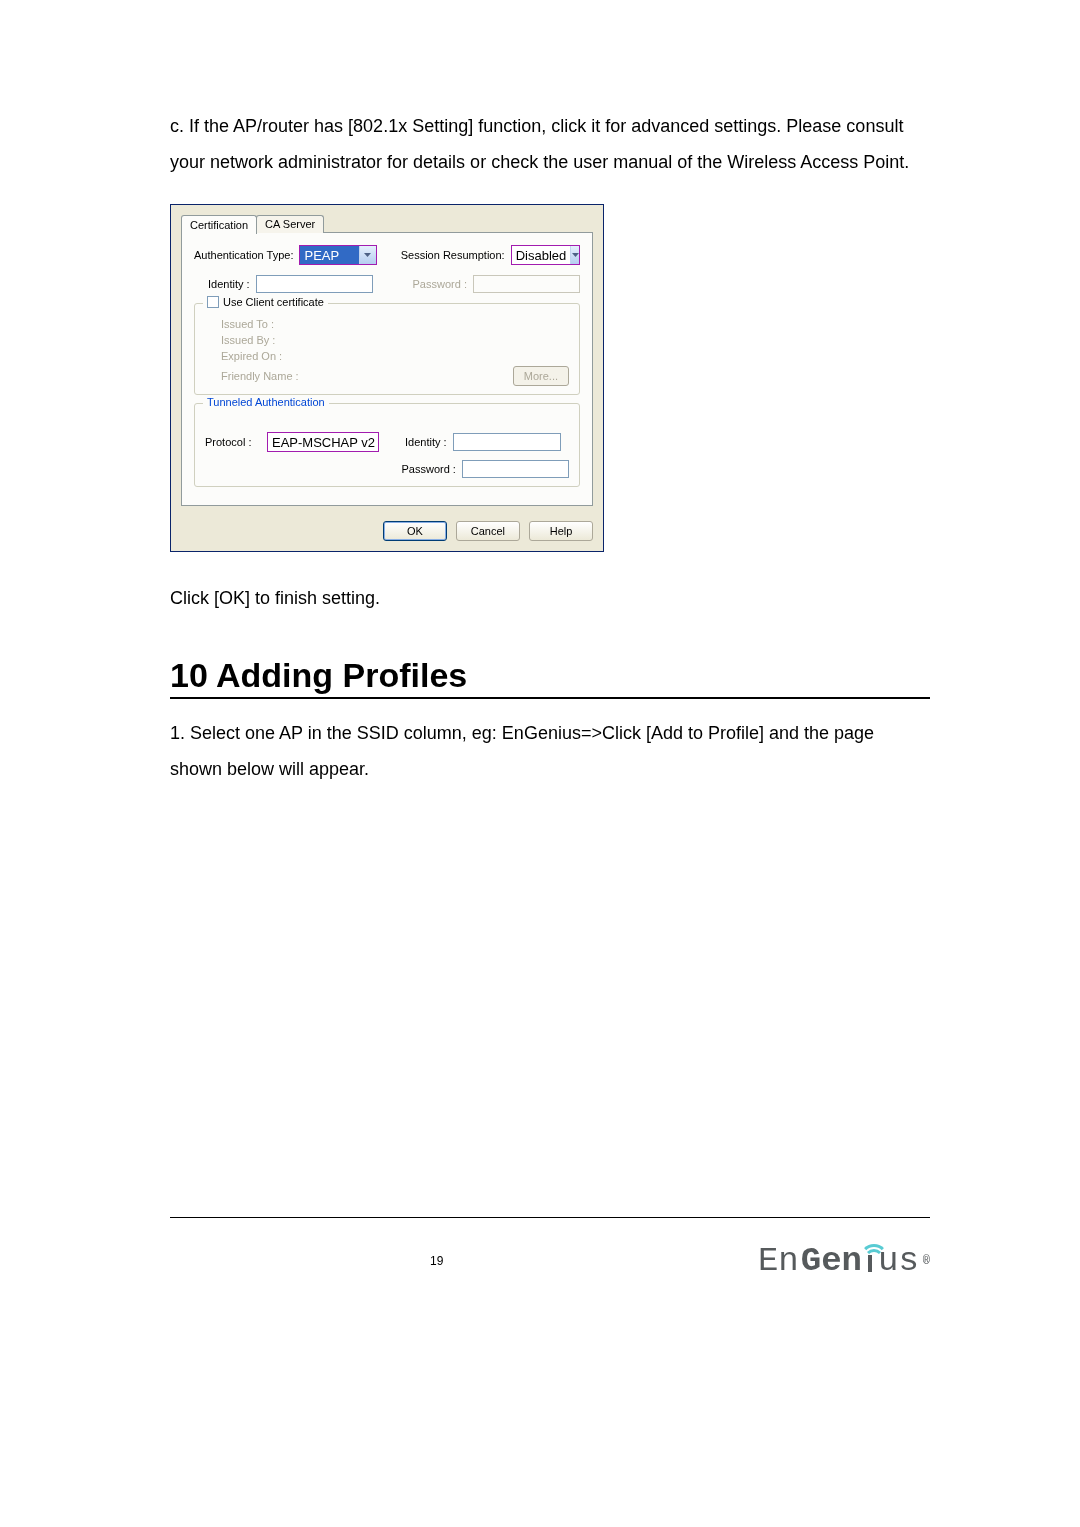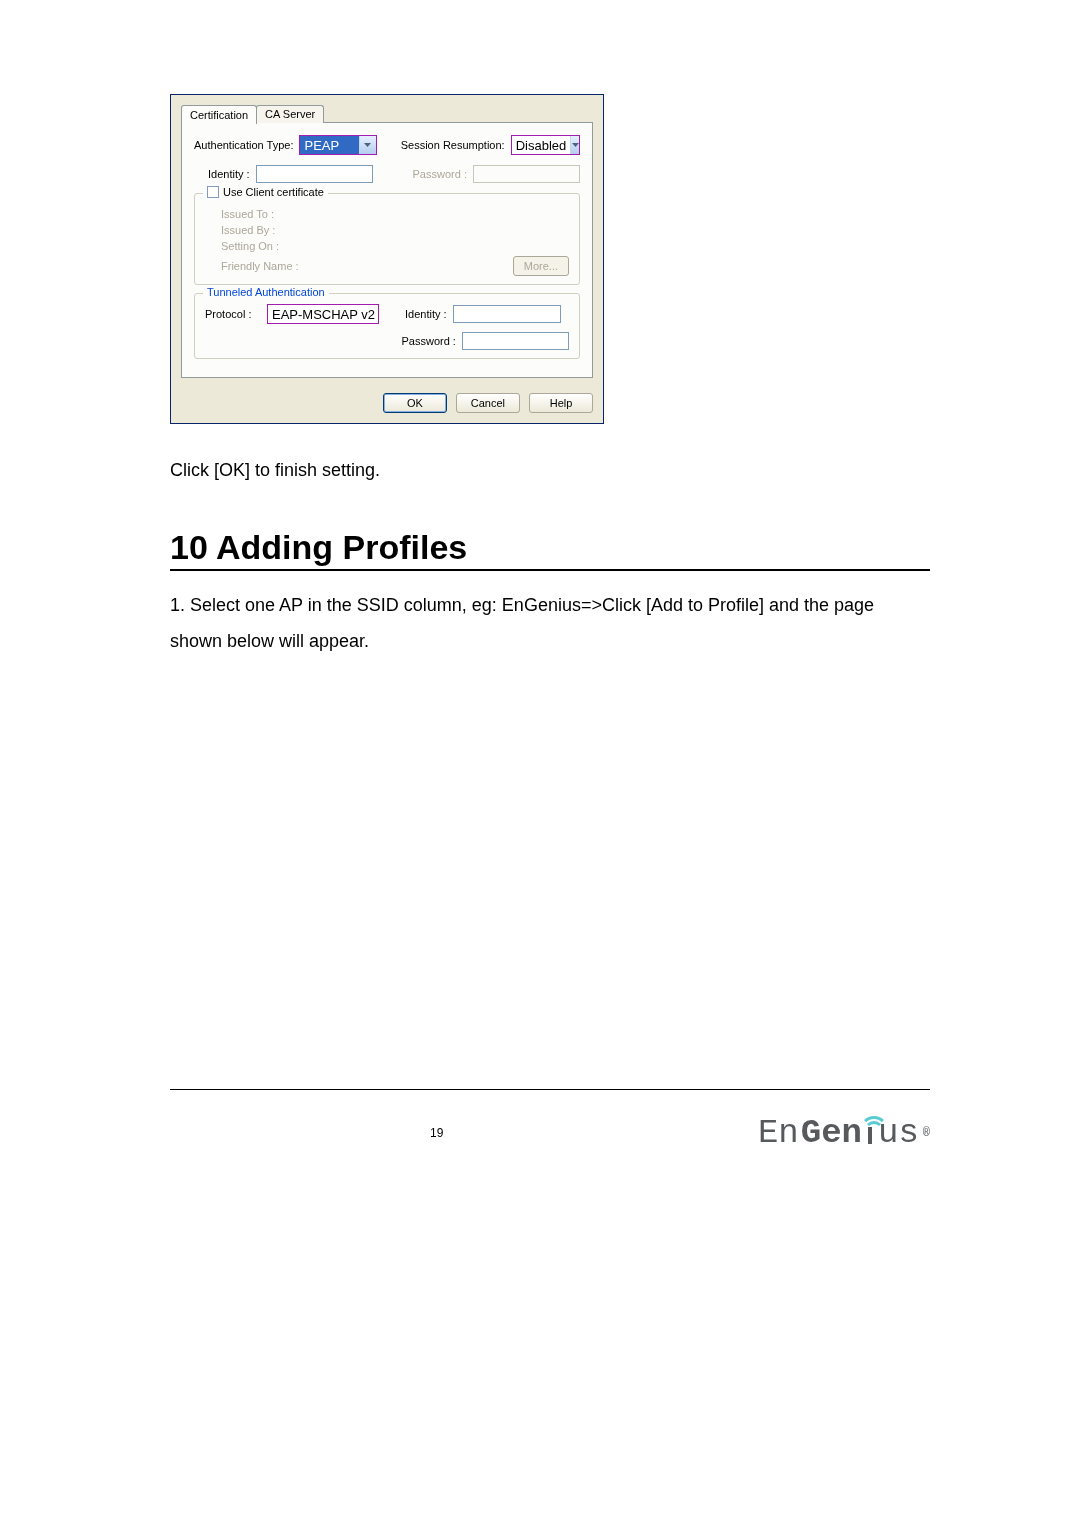--- a/index.html
+++ b/index.html
@@ -195,21 +195,21 @@
   }
   .btn.disabled { color: #aca899; background:#f4f2e9; }
   .btn.default { border: 1px solid #003c74; box-shadow: inset 0 0 0 1px #88aee4; }
 
   .btn-row {
     margin-top: 14px;
     text-align: right;
   }
   .btn-row .btn { margin-left: 6px; }
 
-  .tun-row1 { display:flex; align-items:center; gap:6px; margin-bottom:8px; }
+  .tun-row1 { display:flex; align-items:center; gap:6px; margin-bottom:8px;margin-top:18px; }
   .tun-row2 { display:flex; align-items:center; gap:6px; }
   .spacer-left { width:172px; }
 
   h1.section {
     font-size: 34px;
     font-weight: bold;
     margin: 40px 0 6px 0;
     padding-bottom: 2px;
     border-bottom: 2px solid #000;
   }
@@ -242,20 +242,21 @@
   .wifi-arc.small { top:5px; left:0px; width:14px; height:8px; border-width:3px; }
   .brand .us { font-size: 34px; font-weight: 400; }
   .reg { font-size: 12px; vertical-align: top; margin-left:2px;}
 </style>
 </head>
 <body>
 
 <div class="page">
 
 
+  <p class="body-text">c. If the AP/router has [802.1x Setting] function, click it for advanced settings. Please consult your network administrator for details or check the user manual of the Wireless Access Point.</p>
 
   <div class="dialog">
     <div class="dlg-body">
       <div class="tabstrip">
         <div class="tab active">Certification</div>
         <div class="tab">CA Server</div>
       </div>
       <div class="tabpanel">
 
         <div class="row">
@@ -288,21 +289,21 @@
           <div class="textbox disabled" style="width:108px"></div>
         </div>
 
         <div class="groupbox">
           <div class="legend">
             <span class="checkbox"></span>
             <span>Use Client certificate</span>
           </div>
           <div class="cert-line">Issued To :</div>
           <div class="cert-line">Issued By :</div>
-          <div class="cert-line">Setting On :</div>
+          <div class="cert-line">Expired On :</div>
           <div style="display:flex; justify-content:space-between;">
             <div class="cert-line" style="margin:4px 0 0 16px">Friendly Name :</div>
             <span class="btn disabled" style="min-width:54px">More...</span>
           </div>
         </div>
 
         <div class="groupbox">
           <div class="legend link">Tunneled Authentication</div>
           <div class="tun-row1">
             <span class="lbl" style="width:56px">Protocol :</span>

